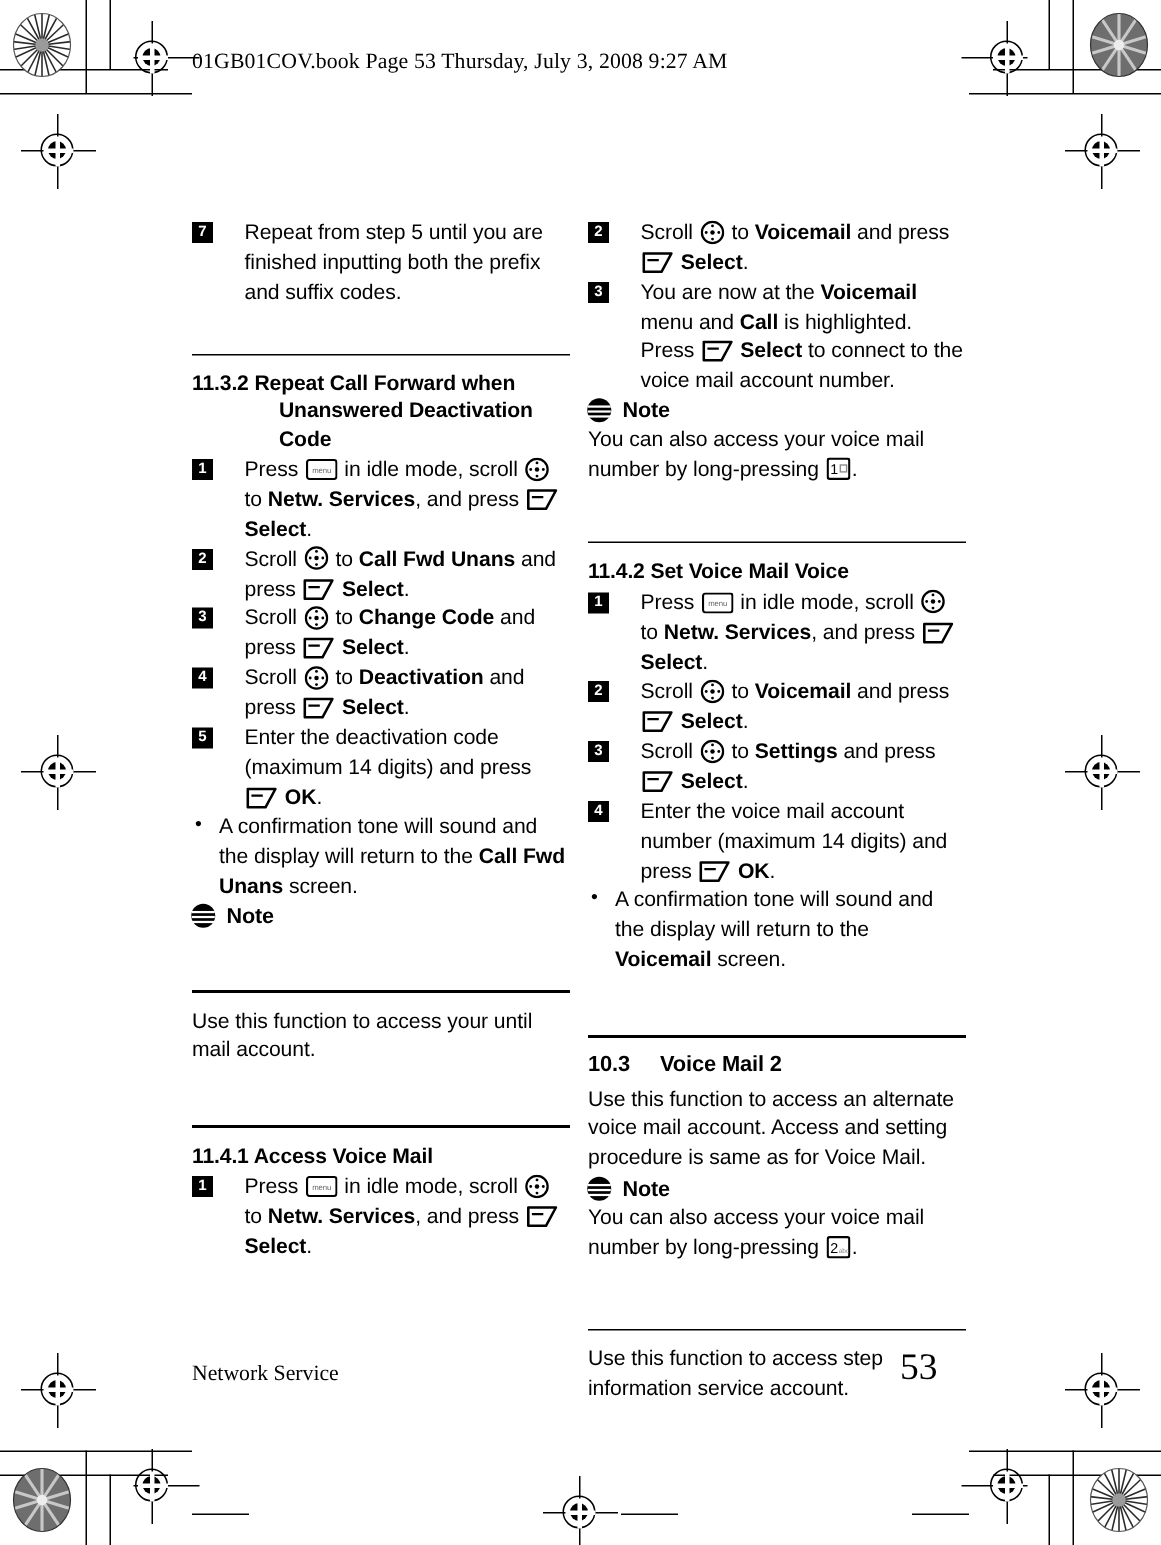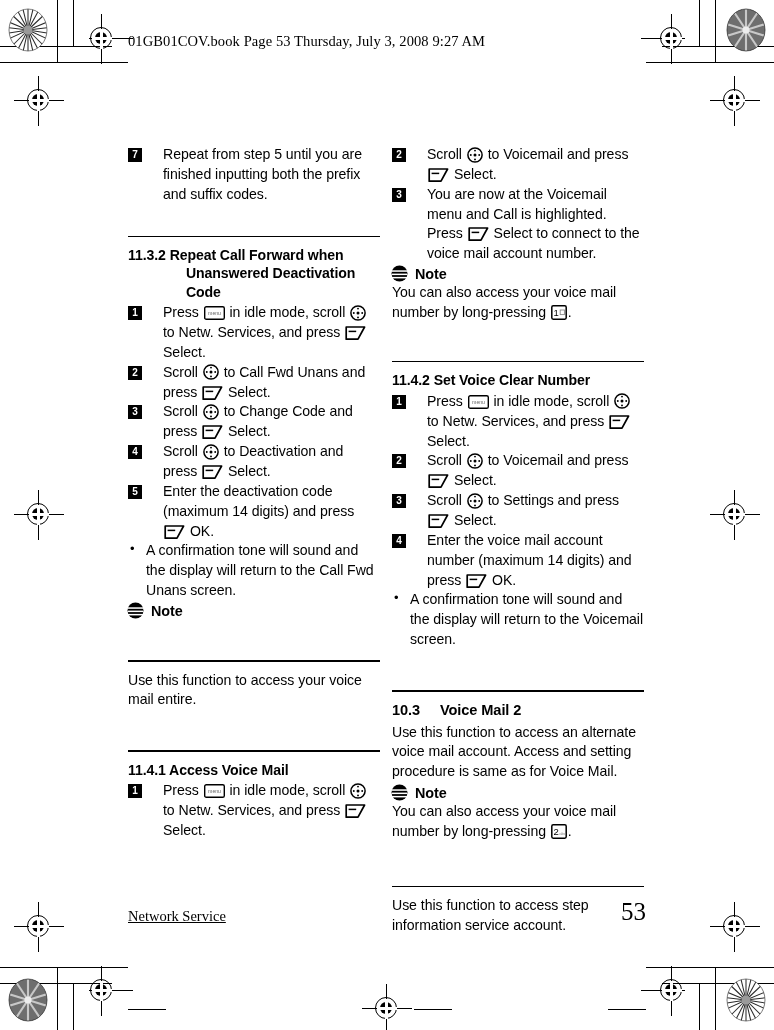--- a/index.html
+++ b/index.html
@@ -164,21 +164,21 @@
     letter-spacing: -0.05px;
   }
   li.bullet:before {
     content: "\2022";
     position: absolute;
     left: 2px; top: -1px;
     font-size: 13px;
   }
   .nest { padding-left: 35px; }
 
-  b, strong { font-weight: normal; }
+  b, strong { font-weight: bold; }
 
   
   .note-head {
     display: flex;
     align-items: center;
     gap: 7px;
     margin: 1px 0 1px -1px;
   }
   .note-title {
     font-size: 14.4px;
@@ -196,28 +196,27 @@
   .k-clear  { width: 21px; height: 16px; margin: 0 1px; vertical-align: -4px; }
   .k-num    { width: 16px; height: 15px; margin: 0 1px; vertical-align: -3px; }
 
   
   .footer-title {
     position: absolute;
     left: 128px;
     top: 908px;
     font-family: "Liberation Serif", serif;
     font-size: 14.5px;
-    text-decoration: underline;
   }
   .footer-page {
     position: absolute;
     left: 600px;
     top: 898px;
     width: 46px;
-    text-align: right;
+    text-align: left;
     font-family: "Liberation Serif", serif;
     font-size: 25px;
   }
 </style>
 </head>
 <body>
 
 <div>
 
   <div class="corner-rule" style="left:0px;  top:62px;  width:128px; height:1.4px;"></div>
@@ -564,21 +563,21 @@
             <rect x="0.8" y="8.6" width="15.4" height="1.5" fill="#fff"></rect>
             <rect x="0.8" y="11.9" width="15.4" height="1.5" fill="#fff"></rect>
           </svg>
       </span>
       <span class="note-title">Note</span>
     </div>
 
     <div style="height:40px"></div>
     <div class="rule"></div>
 
-    <p class="body">Use this function to access your voice mail entire.</p>
+    <p class="body">Use this function to access your until mail account.</p>
 
     <div style="height:38px"></div>
     <div class="rule"></div>
 
     <h3 class="subsec"><span>11.4.1</span> <span>Access Voice Mail</span></h3>
 
     <ol class="steps">
       <li class="step">
         <span class="step-num">1</span>
         <span>Press <span class="key k-menu"><svg viewBox="0 0 21 14">
@@ -638,21 +637,21 @@
     </div>
     <p class="body">You can also access your voice mail number by long-pressing <span class="key k-num"><svg viewBox="0 0 16 15">
             <rect x="0.8" y="0.8" width="14.4" height="13.4" rx="1.4" fill="#fff" stroke="#000" stroke-width="1.5"></rect>
             <text x="5.2" y="11.2" font-size="9.5" font-family="Liberation Sans, sans-serif" fill="#000" text-anchor="middle">1</text>
             <rect x="9.2" y="5.0" width="4.2" height="4.6" fill="none" stroke="#8a8a8a" stroke-width="0.9"></rect>
           </svg></span>.</p>
 
     <div style="height:36px"></div>
     <div class="rule"></div>
 
-    <h3 class="subsec"><span>11.4.2</span> <span>Set Voice Clear Number</span></h3>
+    <h3 class="subsec"><span>11.4.2</span> <span>Set Voice Mail Voice</span></h3>
 
     <ol class="steps">
       <li class="step">
         <span class="step-num">1</span>
         <span>Press <span class="key k-menu"><svg viewBox="0 0 21 14">
                 <rect x="0.7" y="0.7" width="19.6" height="12.6" rx="1.6" fill="#fff" stroke="#000" stroke-width="1.4"></rect>
                 <text x="10.5" y="9.2" font-size="5.2" font-family="Liberation Sans, sans-serif" fill="#666" text-anchor="middle">menu</text>
               </svg></span> in idle mode, scroll <span class="key k-scroll"><svg viewBox="0 0 16 16">
                 <circle cx="8" cy="8" r="7.1" fill="#fff" stroke="#000" stroke-width="1.5"></circle>
                 <circle cx="8" cy="8" r="1.5" fill="#000"></circle>

